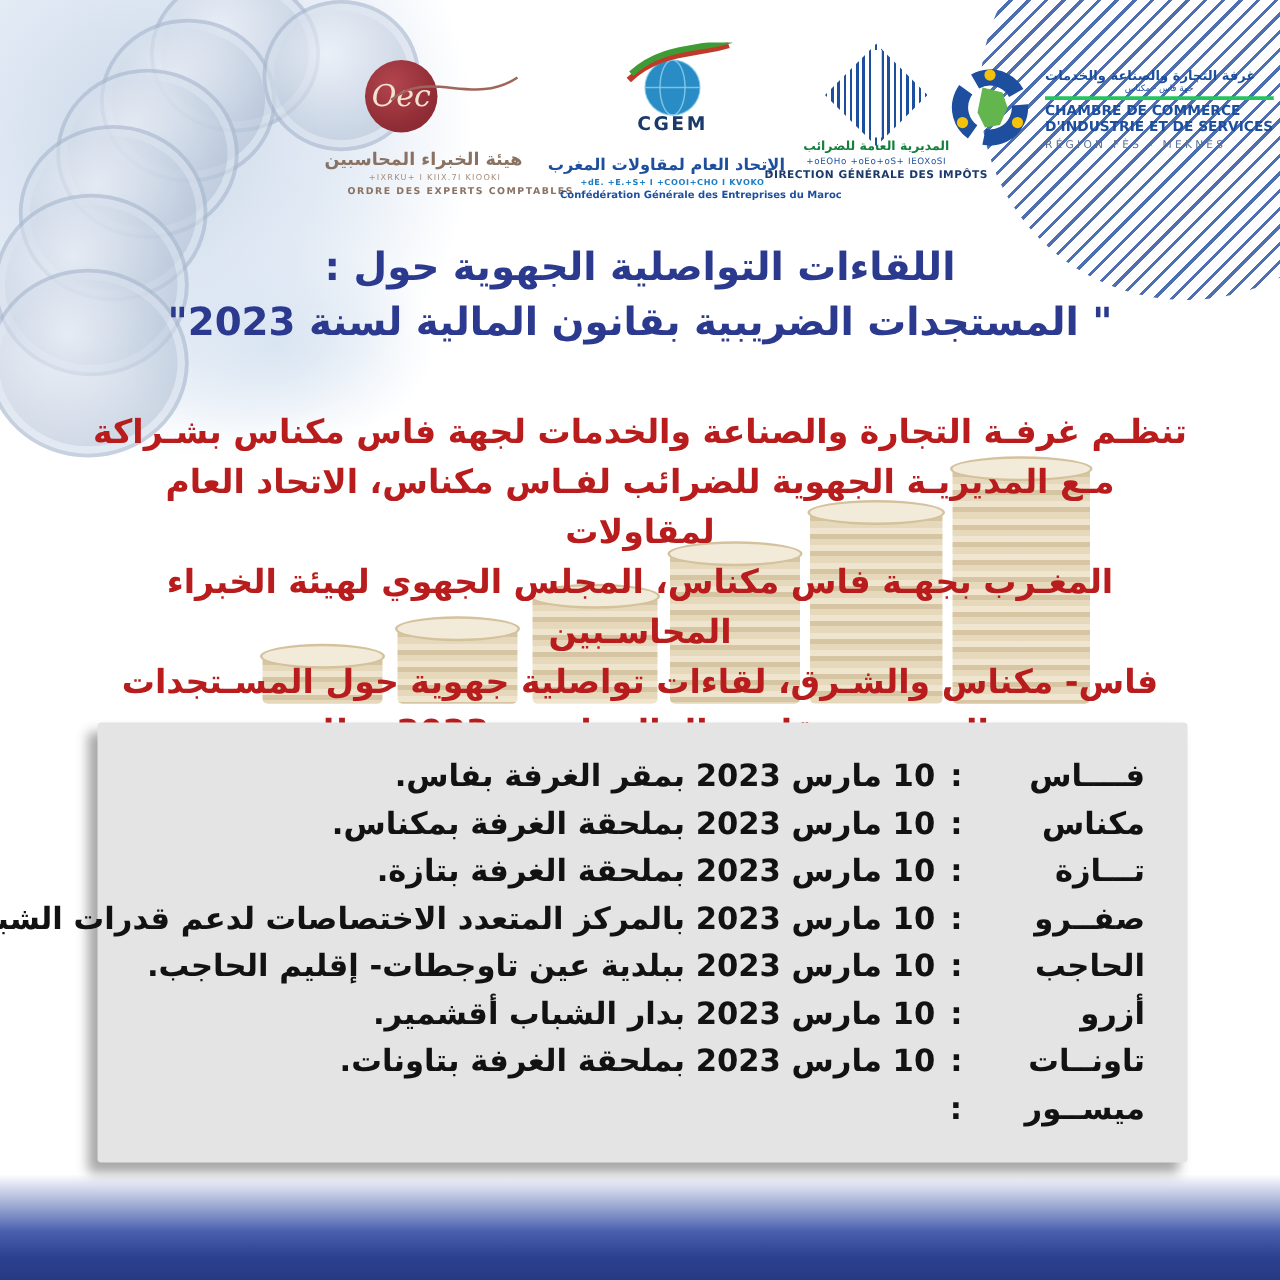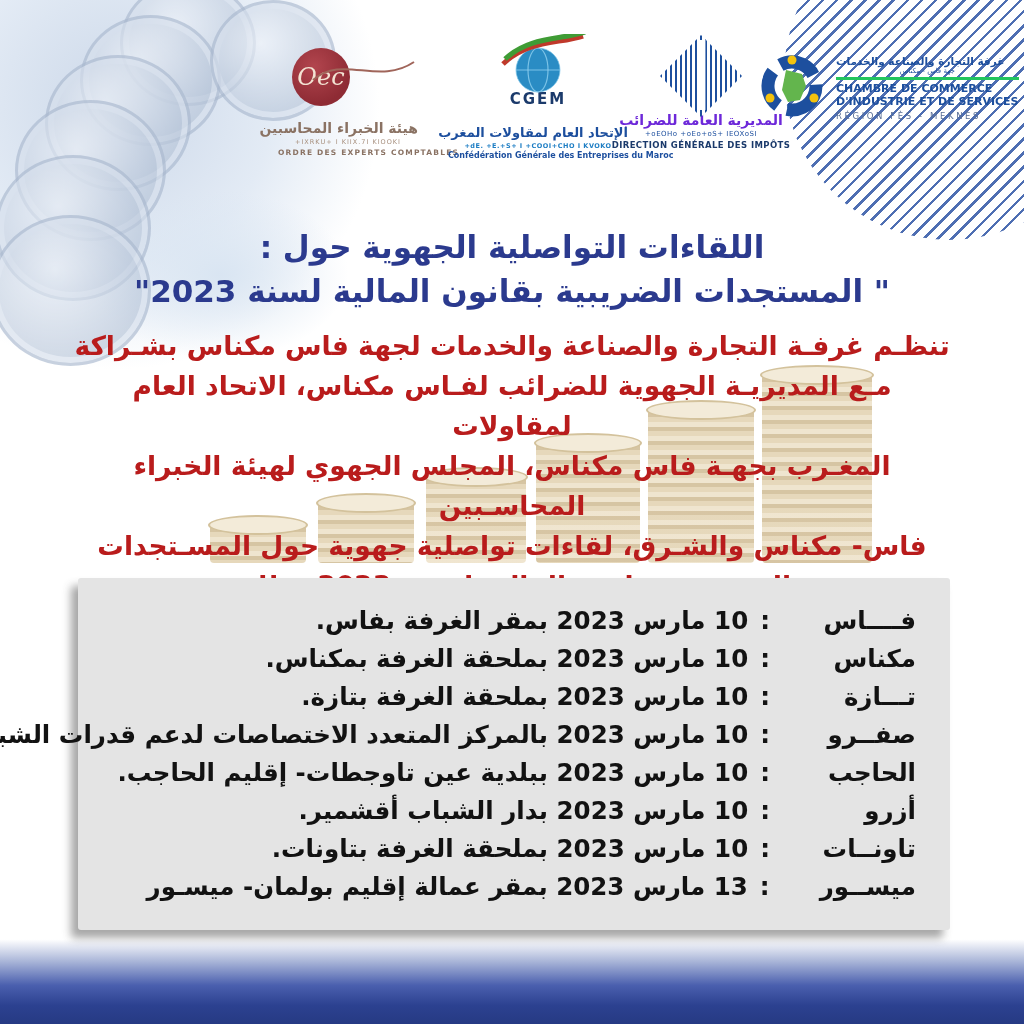--- a/index.html
+++ b/index.html
@@ -40,35 +40,35 @@
   .cgem-ar{font-size:13px;font-weight:bold;color:#1d4f9e;direction:rtl;white-space:nowrap;margin-top:17px;}
   .cgem-tif{font-size:6.5px;font-weight:bold;color:#1e7ec4;letter-spacing:.5px;white-space:nowrap;margin-top:2px;}
   .cgem-fr{font-size:8px;font-weight:bold;color:#1d4f9e;white-space:nowrap;margin-top:1px;}
 
   .dgi{left:606px;top:40px;width:190px;}
   .dgi-mark{height:72px;display:flex;justify-content:center;align-items:center;}
   .dgi-diamond{width:58px;height:58px;transform:rotate(45deg);position:relative;overflow:hidden;
                background:repeating-linear-gradient(45deg,#1d4f9e 0 2px,#ffffff 2px 5px);}
   .dgi-diamond::after{content:"";position:absolute;left:-10%;top:42%;width:120%;height:12%;
                background:#fff;transform:rotate(45deg);}
-  .dgi-ar{font-size:14px;font-weight:bold;color:#6d28d9;direction:rtl;white-space:nowrap;}
+  .dgi-ar{font-size:10px;font-weight:bold;color:#15803d;direction:rtl;white-space:nowrap;}
   .dgi-tif{font-size:7px;font-weight:normal;color:#1d4f9e;letter-spacing:.5px;white-space:nowrap;margin-top:2px;}
   .dgi-fr{font-size:8.5px;font-weight:bold;color:#1b3a6b;letter-spacing:.4px;white-space:nowrap;margin-top:2px;}
 
   .ccis{left:758px;top:50px;width:262px;display:flex;gap:8px;text-align:left;align-items:center;}
   .ccis-text{display:flex;flex-direction:column;}
   .ccis-ar{font-size:10.5px;font-weight:bold;color:#1d4f9e;direction:rtl;white-space:nowrap;}
   .ccis-ar2{font-size:7px;color:#1d4f9e;direction:rtl;white-space:nowrap;border-bottom:3px solid #22c55e;
             padding-bottom:2px;margin-bottom:2px;text-align:center;}
   .ccis-fr{font-size:11px;font-weight:bold;color:#1d4f9e;line-height:13px;white-space:nowrap;}
   .ccis-region{font-size:8.5px;color:#5a6f96;letter-spacing:2.6px;margin-top:3px;white-space:nowrap;}
 
   
   .title{position:absolute;left:0;top:192px;width:100%;text-align:center;z-index:2;
-         color:#2b3a8e;font-weight:bold;direction:rtl;margin-top:33px;}
+         color:#2b3a8e;font-weight:bold;direction:rtl;}
   .title .l1{font-size:31px;line-height:44px;}
   .title .l2{font-size:31px;line-height:44px;}
 
   
   .bodytext{position:absolute;left:72px;top:326px;width:880px;text-align:center;z-index:2;
             color:#b91c1c;font-weight:bold;font-size:26.5px;line-height:40px;direction:rtl;}
 
   
   .stack{position:absolute;z-index:1;opacity:.8;border-radius:4px;
          background:repeating-linear-gradient(180deg,#ecdfc4 0 5px,#cdb78d 5px 9px,#e0cfab 9px 14px);}
@@ -216,19 +216,18 @@
       <span class="details">10 مارس 2023 بدار الشباب أقشمير.</span>
     </div>
     <div class="srow">
       <span class="city">تاونــات</span>
       <span class="sep">:</span>
       <span class="details">10 مارس 2023 بملحقة الغرفة بتاونات.</span>
     </div>
     <div class="srow">
       <span class="city">ميســور</span>
       <span class="sep">:</span>
-      <span class="details">13 مارس 2023 بمقر عمالة إقليم بولمان- ميسـور</span>
     </div>
   </div>
 
   <div class="footer"></div>
 
 </div>
 
 </body></html>

